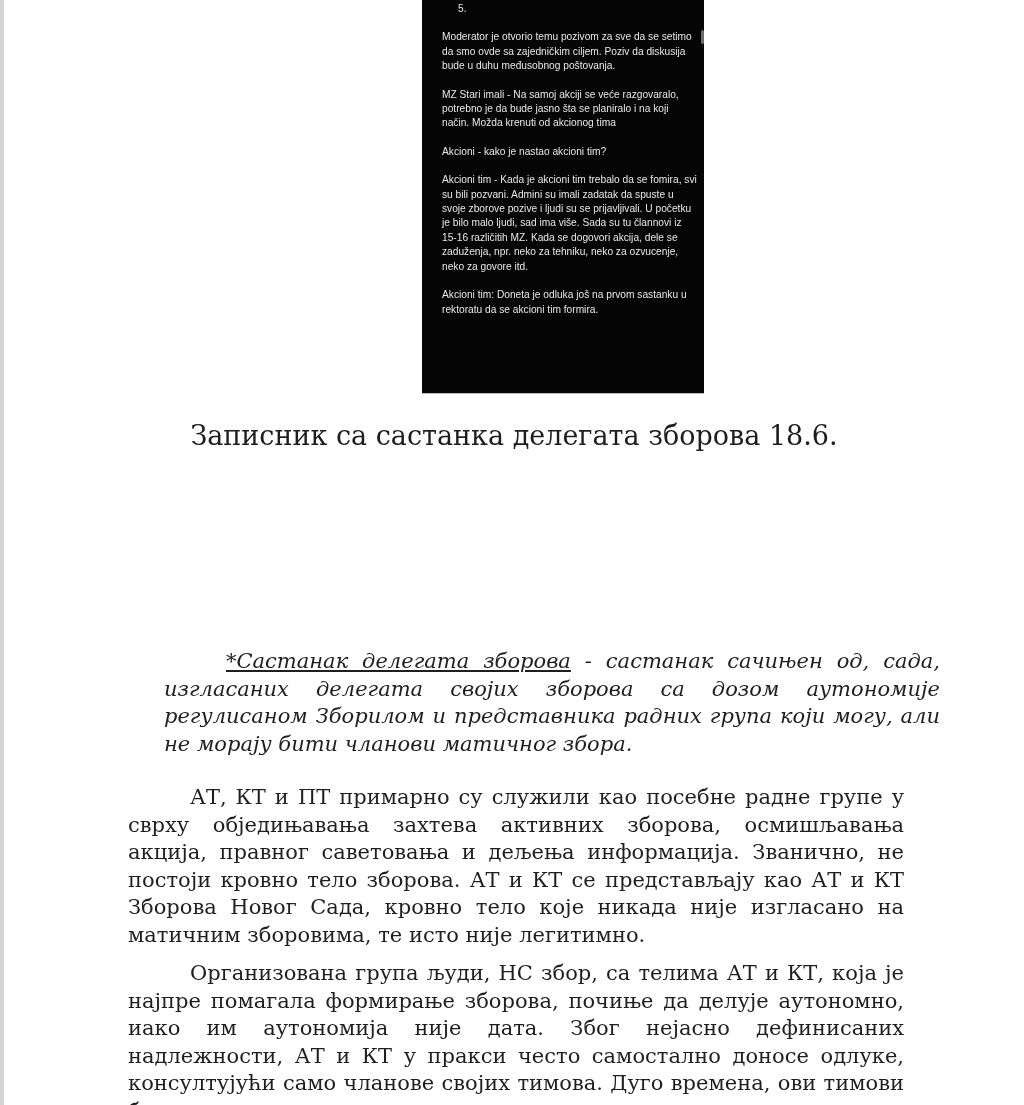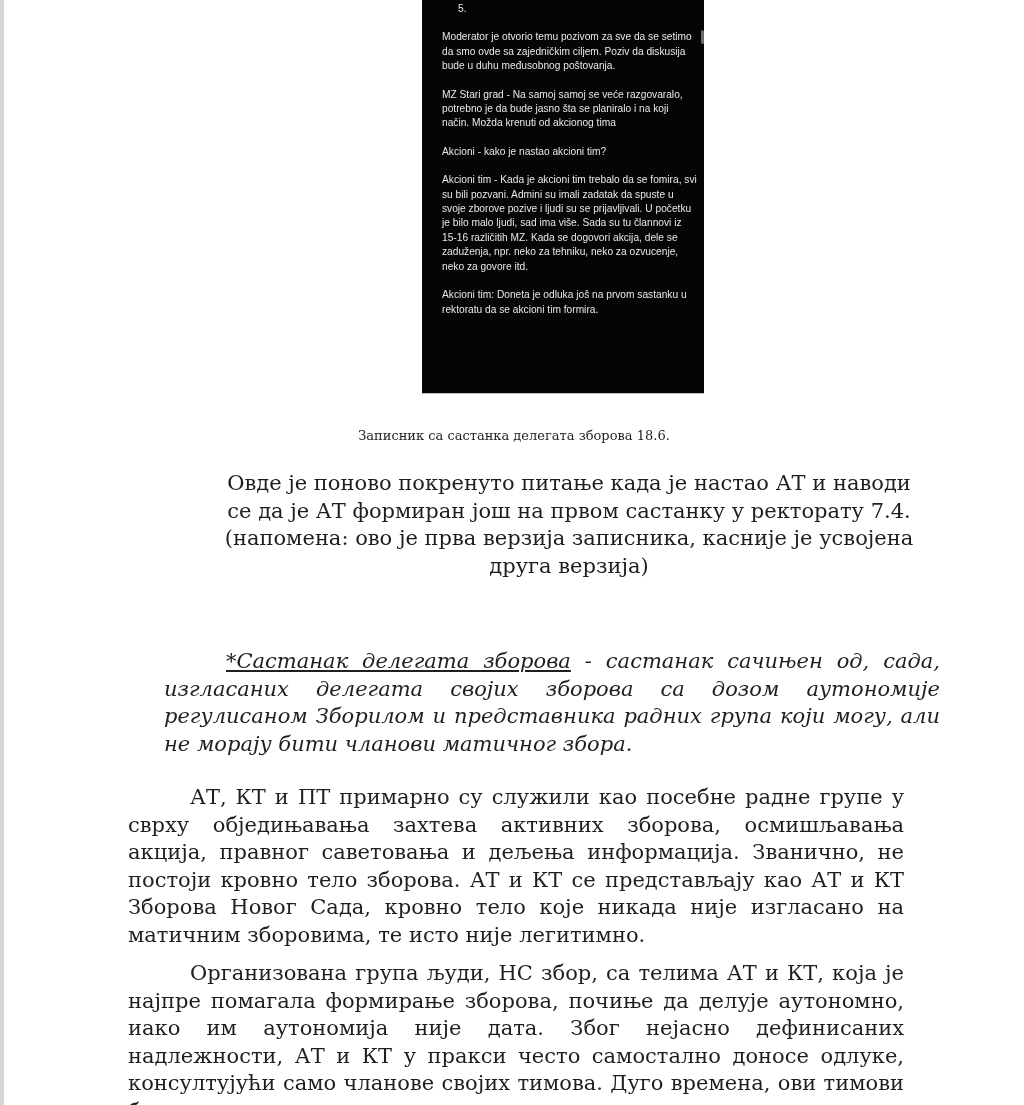--- a/index.html
+++ b/index.html
@@ -63,21 +63,21 @@
       width: 3px; height: 14px;
       background: #6a6a6a;
       border-radius: 2px;
     }
 
     .heading {
       position: absolute;
       left: 0; width: 1020px;
       top: 422px;
       text-align: center;
-      font-size: 13px;
+      font-size: 27px;
       line-height: 28px;
       color: #1e1e1e;
     }
     .note {
       position: absolute;
       left: 215px; width: 700px;
       top: 470px;
       font-size: 21px;
       line-height: 27.5px;
       text-align: center;
@@ -105,29 +105,28 @@
 
 <div class="left-gutter"></div>
 
 <div class="page">
 
   <div class="embedded-image">
     <div class="item">
       <span class="num">5.</span>
     </div>
     <p class="first-p">Moderator je otvorio temu pozivom za sve da se setimo da smo ovde sa zajedničkim ciljem. Poziv da diskusija bude u duhu međusobnog poštovanja.</p>
-    <p>MZ Stari grad - Na samoj samoj se veće razgovaralo, potrebno je da bude jasno šta se planiralo i na koji način. Možda krenuti od akcionog tima</p>
+    <p>MZ Stari imali - Na samoj akciji se veće razgovaralo, potrebno je da bude jasno šta se planiralo i na koji način. Možda krenuti od akcionog tima</p>
     <p>Akcioni - kako je nastao akcioni tim?</p>
     <p>Akcioni tim - Kada je akcioni tim trebalo da se fomira, svi su bili pozvani. Admini su imali zadatak da spuste u svoje zborove pozive i ljudi su se prijavljivali. U početku je bilo malo ljudi, sad ima više. Sada su tu člannovi iz 15-16 različitih MZ. Kada se dogovori akcija, dele se zaduženja, npr. neko za tehniku, neko za ozvucenje, neko za govore itd.</p>
     <p>Akcioni tim: Doneta je odluka još na prvom sastanku u rektoratu da se akcioni tim formira.</p>
     <div class="scroll-mark"></div>
   </div>
 
   <div class="heading">Записник са састанка делегата зборова 18.6.</div>
-  <div class="note">Овде је поново покренуто питање када је настао АТ и наводи се да је АТ формиран још на првом састанку у ректорату 7.4. (напомена: ово је прва верзија записника, касније је усвојена друга верзија)</div>
 
   <div class="para italic p1"><span class="term">*Састанак делегата зборова</span><span> - састанак сачињен од, сада, изгласаних делегата својих зборова са дозом аутономије регулисаном Зборилом и представника радних група који могу, али не морају бити чланови матичног збора.</span></div>
 
   <div class="para p2">АТ, КТ и ПТ примарно су служили као посебне радне групе у сврху обједињавања захтева активних зборова, осмишљавања акција, правног саветовања и дељења информација. Званично, не постоји кровно тело зборова. АТ и КТ се представљају као АТ и КТ Зборова Новог Сада, кровно тело које никада није изгласано на матичним зборовима, те исто није легитимно.</div>
 
   <div class="para p3">Организована група људи, НС збор, са телима АТ и КТ, која је најпре помагала формирање зборова, почиње да делује аутономно, иако им аутономија није дата. Због нејасно дефинисаних надлежности, АТ и КТ у пракси често самостално доносе одлуке, консултујући само чланове својих тимова. Дуго времена, ови тимови б</div>
 
 </div>
 
 </body></html>

